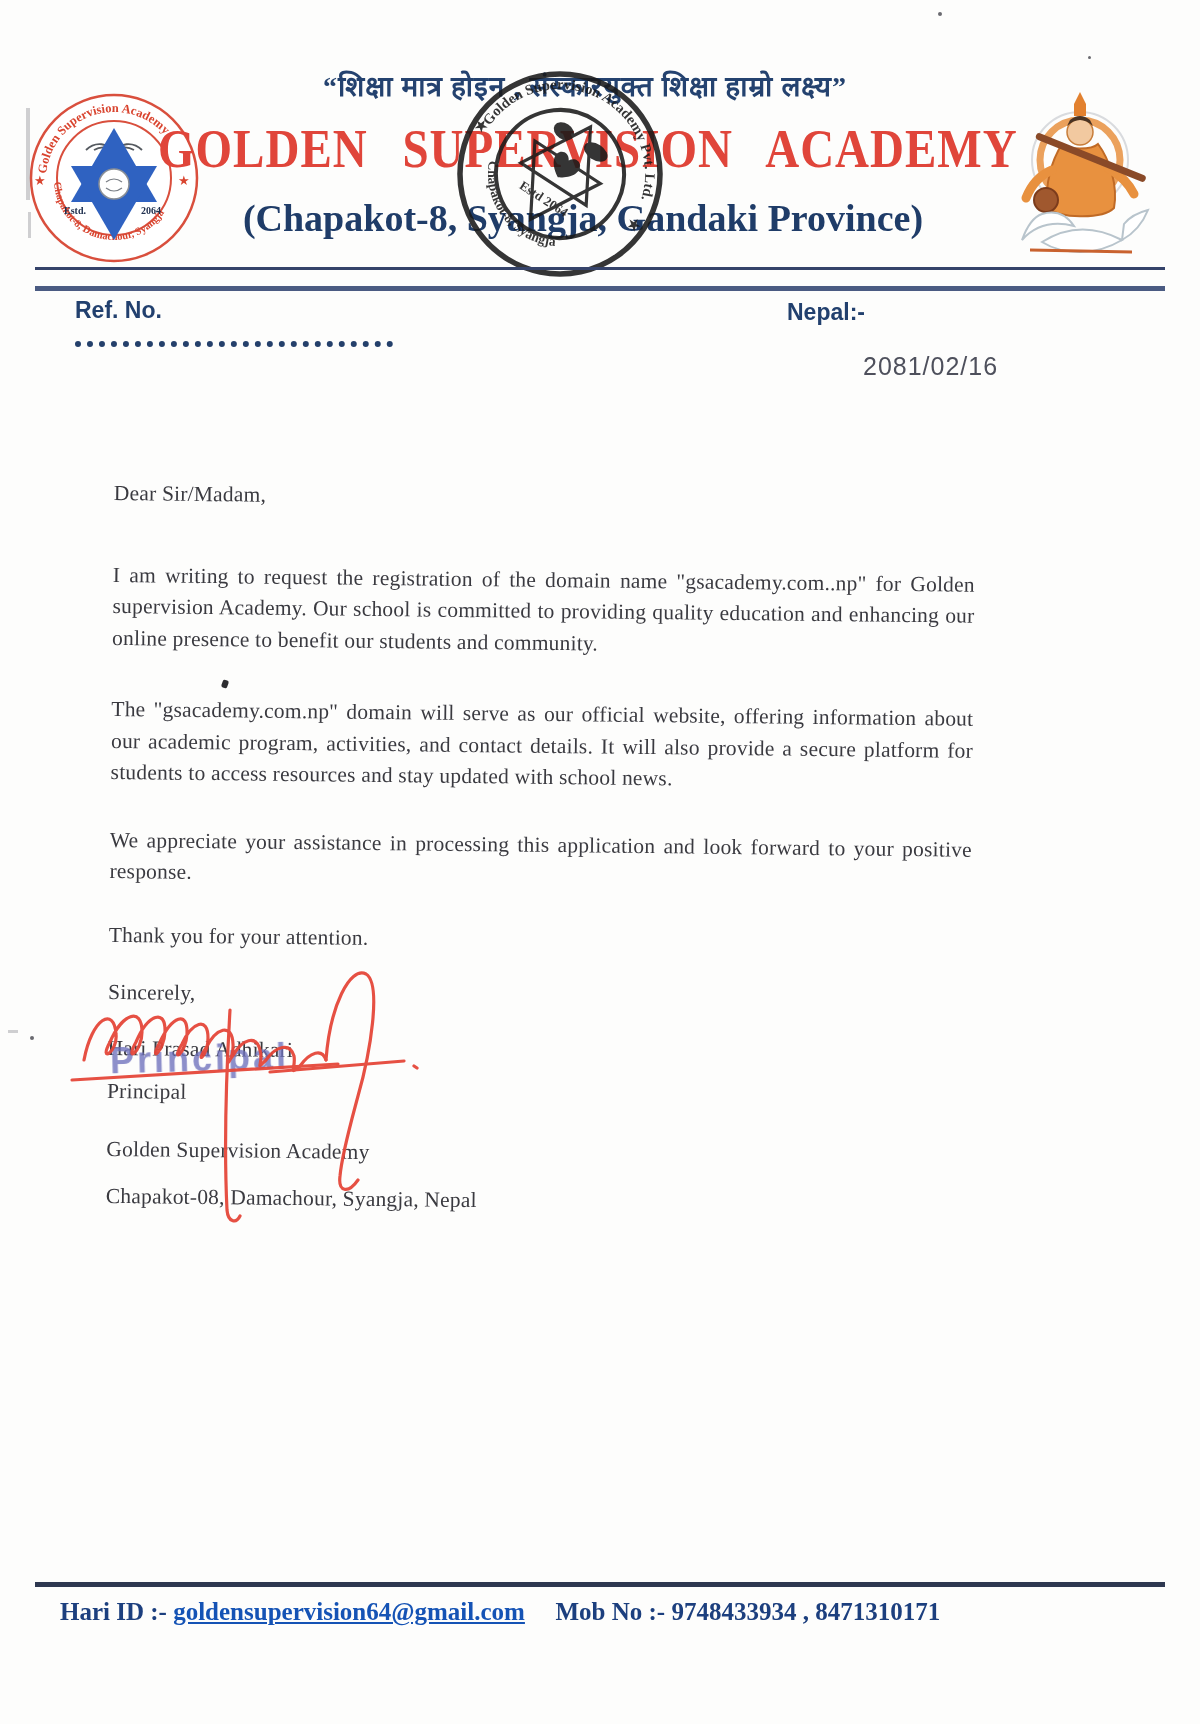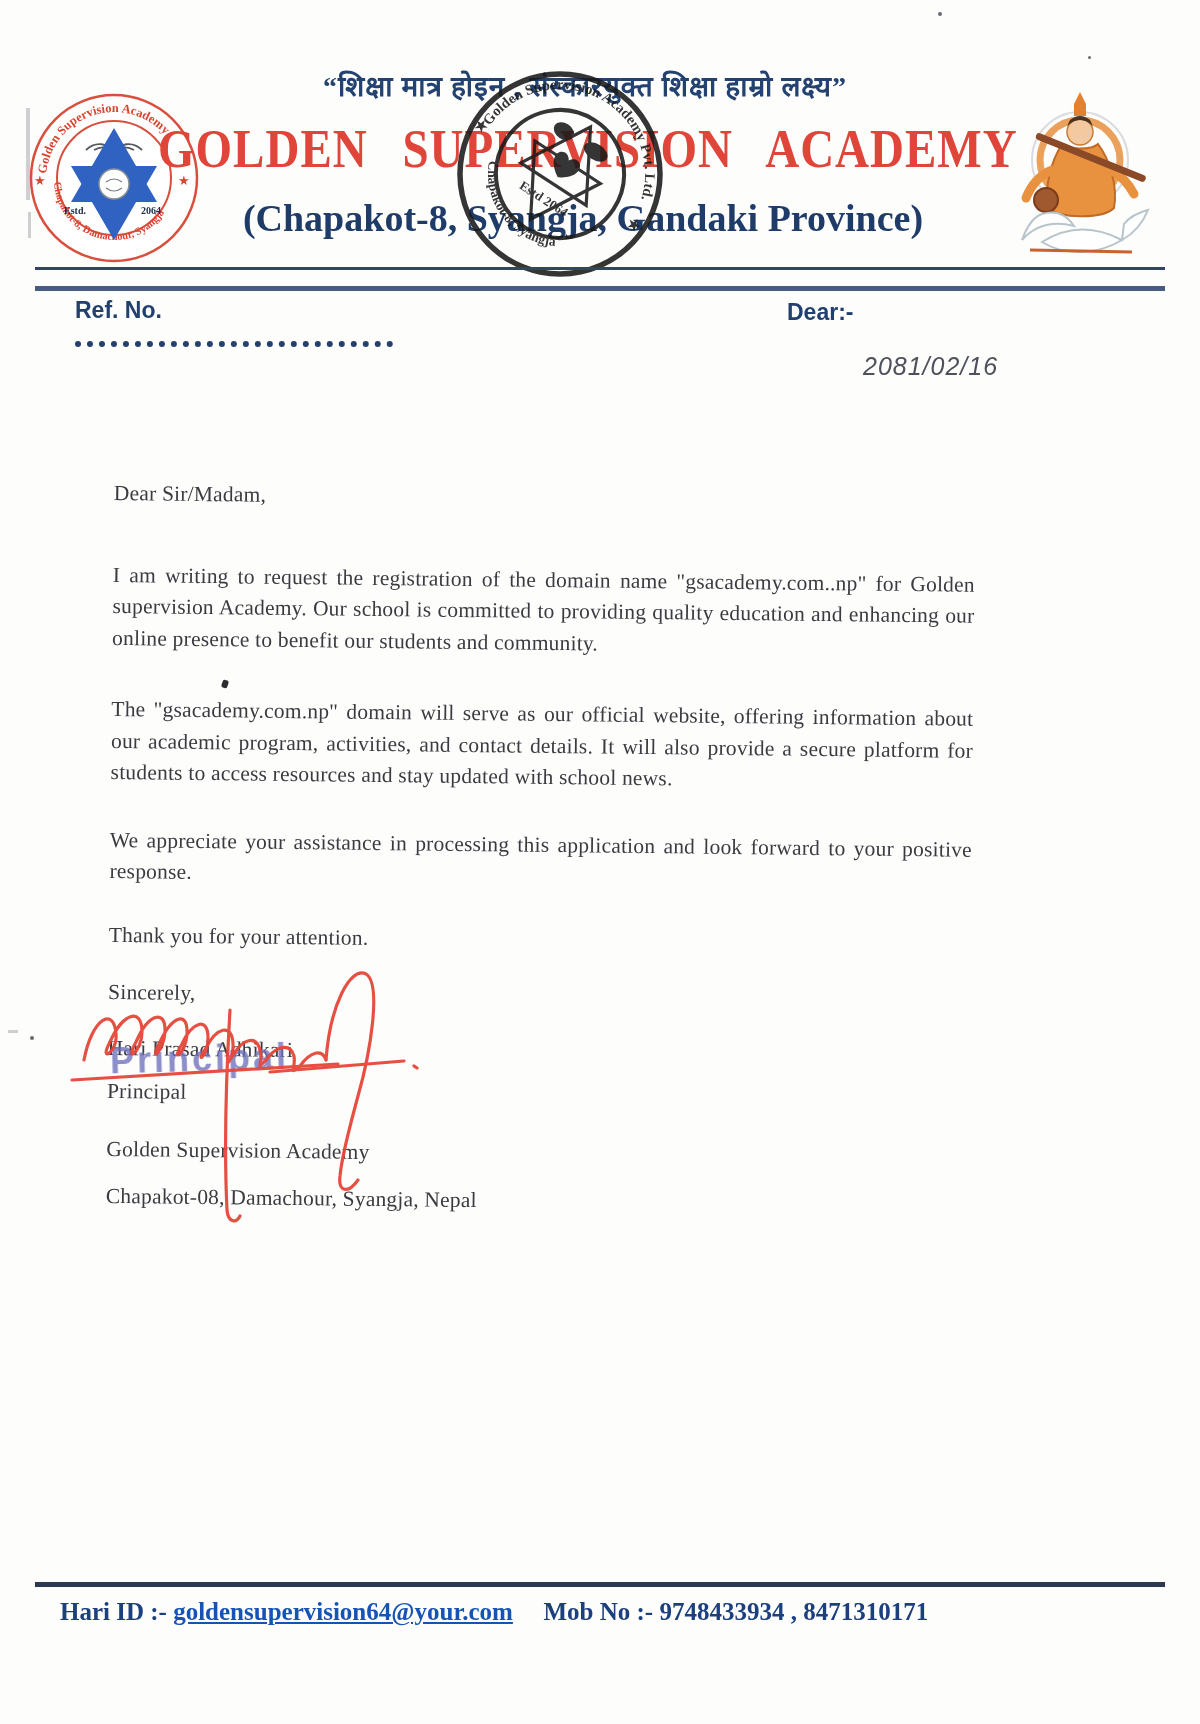--- a/index.html
+++ b/index.html
@@ -30,21 +30,21 @@
   .rule-2{top:286px;height:5px;background:#4a5b82;}
   .rule-footer{top:1582px;height:5px;background:#2e3850;}
   
   .ref-label{position:absolute;left:75px;top:297px;font-family:"Liberation Sans",sans-serif;
     font-weight:700;font-size:23px;color:#22406e;}
   .date-label{position:absolute;left:787px;top:299px;font-family:"Liberation Sans",sans-serif;
     font-weight:700;font-size:23px;color:#22406e;}
   .dotted-line{position:absolute;left:75px;top:333px;width:318px;height:8px;
     border-bottom:6px dotted #24406b;}
   .date-value{position:absolute;left:863px;top:352px;font-family:"Liberation Sans",sans-serif;
-    font-size:25px;color:#4e505c;letter-spacing:1px;font-style:italic;}
+    font-size:25px;color:#4e505c;letter-spacing:1px;}
   
   .letter-body{
     position:absolute;left:114px;top:478px;width:862px;
     transform:rotate(0.65deg);transform-origin:0 0;
     font-size:21.5px;line-height:31.5px;color:#3a3a40;letter-spacing:.2px;
   }
   .letter-body p{margin:0;}
   .salutation{margin-bottom:50px !important;}
   .para{text-align:justify;}
   .para-1{margin-bottom:40px !important;}
@@ -168,21 +168,21 @@
         <path d="M108,92 c-5,-9 -17,-4 -13,7 c3,8 13,13 13,13 c0,0 10,-5 13,-13 c4,-11 -8,-16 -13,-7 z"></path>
         <text x="108" y="142" text-anchor="middle" font-family="Liberation Serif, serif" font-size="13" font-weight="bold">Estd 2064</text>
       </g>
     </svg>
   </div>
 
   <div class="rule rule-1"></div>
   <div class="rule rule-2"></div>
 
   <div class="ref-label">Ref. No.</div>
-  <div class="date-label">Dear:-</div>
+  <div class="date-label">Nepal:-</div>
   <div class="dotted-line"></div>
   <div class="date-value">2081/02/16</div>
 
   <div class="letter-body">
     <p class="salutation">Dear Sir/Madam,</p>
     <p class="para para-1">I am writing to request the registration of the domain name "gsacademy.com..np" for Golden supervision Academy. Our school is committed to providing quality education and enhancing our online presence to benefit our students and community.</p>
     <p class="para para-2">The "gsacademy.com.np" domain will serve as our official website, offering information about our academic program, activities, and contact details. It will also provide a secure platform for students to access resources and stay updated with school news.</p>
     <p class="para para-3">We appreciate your assistance in processing this application and look forward to your positive response.</p>
     <p class="closing-line">Thank you for your attention.</p>
     <p class="signoff">Sincerely,</p>
@@ -208,21 +208,21 @@
         <path d="M344,118 l3,2"></path>
         <path d="M160,62 C156,130 154,200 157,262 C158,274 166,276 170,268"></path>
       </g>
     </svg>
   </div>
 
   <div class="rule rule-footer"></div>
   <div class="footer-text">
     <span>Hari ID :-</span>
     <span> </span>
-    <span class="email">goldensupervision64@your.com</span>
+    <span class="email">goldensupervision64@gmail.com</span>
     <span class="gap"></span>
     <span>Mob No :-</span>
     <span> </span>
     <span>9748433934 ,  8471310171</span>
   </div>
 
   <div class="speck" style="left:938px;top:12px;width:4px;height:4px;"></div>
   <div class="speck" style="left:1088px;top:56px;width:3px;height:3px;"></div>
   <div class="ink-dot" style="left:222px;top:680px;width:6px;height:8px;transform:rotate(20deg);"></div>
   <div class="smudge" style="left:26px;top:108px;width:4px;height:92px;"></div>

